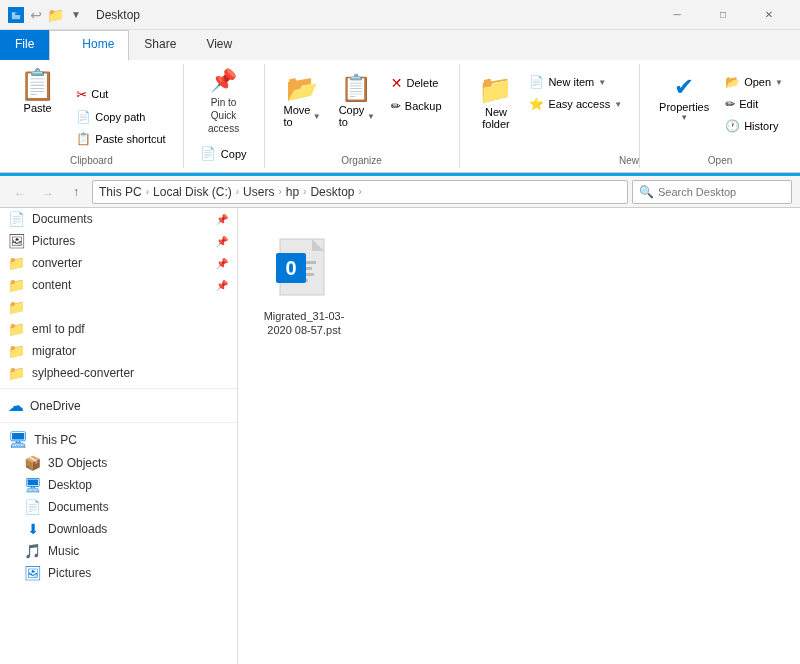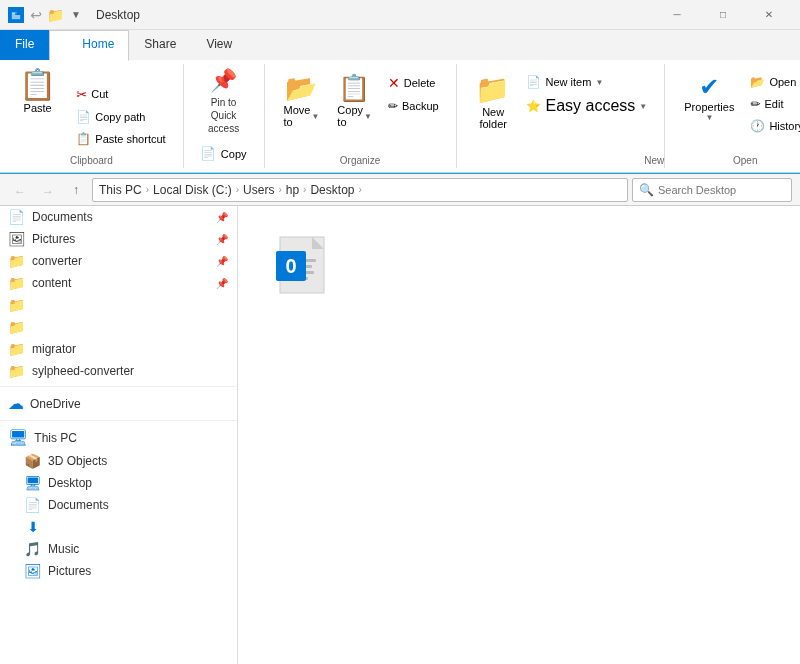--- a/index.html
+++ b/index.html
@@ -9,21 +9,21 @@
     .title-bar { display: flex; align-items: center; height: 30px; background: #f3f3f3; border-bottom: 1px solid #ddd; padding: 0 8px; gap: 6px; }
     .title-bar-icons { display: flex; gap: 4px; align-items: center; }
     .title-bar-icon { width: 16px; height: 16px; display: flex; align-items: center; justify-content: center; font-size: 10px; }
     .tb-blue { background: #0078d7; color: white; font-size: 9px; font-weight: bold; padding: 2px 3px; }
     .tb-folder { color: #f0c040; font-size: 14px; }
     .tb-arrow { color: #666; font-size: 10px; }
     .window-controls { margin-left: auto; display: flex; gap: 0; }
     .wc-btn { width: 46px; height: 30px; display: flex; align-items: center; justify-content: center; font-size: 10px; color: #666; cursor: pointer; }
 
     
-    .ribbon { background: #d946ef; border-bottom: 1px solid #0ea5e9; }
+    .ribbon { background: #d946ef; border-bottom: 3px solid #0ea5e9; }
     .ribbon-tabs { display: flex; height: 30px; background: #f3f3f3; }
     .ribbon-tab { padding: 6px 14px; font-size: 12px; cursor: pointer; color: #333; border: 1px solid transparent; }
     .ribbon-tab.active { background: #fff; border-color: #ccc; border-bottom-color: #fff; color: #0078d7; margin-bottom: -1px; padding-left: 32px; }
     .ribbon-tab.file { background: #0078d7; color: white; padding: 6px 14px; }
 
     .ribbon-content { background: #fff; border-bottom: 1px solid #ccc; display: flex; align-items: stretch; padding: 4px 0; min-height: 80px; }
     .ribbon-group { display: flex; flex-direction: column; align-items: flex-start; padding: 0 8px; border-right: 1px solid #ddd; position: relative; }
     .ribbon-group:last-child { border-right: none; }
     .ribbon-btn-small { display: flex; align-items: center; gap: 4px; padding: 2px 4px; cursor: pointer; border: 1px solid transparent; border-radius: 2px; white-space: nowrap; }
     .paste-big { display: flex; flex-direction: column; align-items: center; cursor: pointer; padding: 2px 6px; border: 1px solid transparent; border-radius: 2px; }
@@ -174,21 +174,21 @@
           <span style="font-size:11px; text-align:center;">New folder</span>
         </div>
         <div style="display:flex; flex-direction:column; gap:2px; padding:4px 0; justify-content:center;">
           <div class="ribbon-btn-small">
             <span style="font-size:12px; color:#f0c040;">📄</span>
             <span style="font-size:11px;">New item</span>
             <span class="chevron">▼</span>
           </div>
           <div class="ribbon-btn-small">
             <span style="font-size:12px;">⭐</span>
-            <span style="font-size:16px;">Easy access</span>
+            <span style="font-size:11px;">Easy access</span>
             <span class="chevron">▼</span>
           </div>
         </div>
       </div>
       <div style="font-size:10px; color:#666; text-align:right; position:absolute; bottom:2px; left:0; right:0;">New</div>
     </div>
 
     <div class="ribbon-group" style="flex-direction:row; padding-bottom:0; position:relative; border-right:none;">
       <div style="display:flex; gap:4px; align-items:flex-start; padding:4px 4px;">
         <div class="props-btn">
@@ -263,20 +263,21 @@
       <span class="si-icon" style="color:#f0c040;">📁</span>
       <span class="si-label">content</span>
       <span class="si-pin">📌</span>
     </div>
 
     <div class="sidebar-item">
       <span class="si-icon" style="color:#f0c040;">📁</span>
     </div>
     <div class="sidebar-item">
       <span class="si-icon" style="color:#f0c040;">📁</span>
+      <span class="si-label">eml to pdf</span>
     </div>
     <div class="sidebar-item">
       <span class="si-icon" style="color:#f0c040;">📁</span>
       <span class="si-label">migrator</span>
     </div>
     <div class="sidebar-item">
       <span class="si-icon" style="color:#f0c040;">📁</span>
       <span class="si-label">sylpheed-converter</span>
     </div>
 
@@ -300,20 +301,21 @@
     <div class="sidebar-item" style="padding-left:24px;">
       <span class="si-icon" style="color:#0078d7;">🖥</span>
       <span class="si-label">Desktop</span>
     </div>
     <div class="sidebar-item" style="padding-left:24px;">
       <span class="si-icon" style="color:#0078d7;">📄</span>
       <span class="si-label">Documents</span>
     </div>
     <div class="sidebar-item" style="padding-left:24px;">
       <span class="si-icon" style="color:#0078d7;">⬇</span>
+      <span class="si-label">Downloads</span>
     </div>
     <div class="sidebar-item" style="padding-left:24px;">
       <span class="si-icon" style="color:#0078d7;">🎵</span>
       <span class="si-label">Music</span>
     </div>
     <div class="sidebar-item" style="padding-left:24px;">
       <span class="si-icon" style="color:#0078d7;">🖼</span>
       <span class="si-label">Pictures</span>
     </div>
 
@@ -332,16 +334,17 @@
           <rect x="18" y="28" width="30" height="3" fill="#bbb" rx="1"></rect>
           <rect x="18" y="34" width="26" height="3" fill="#bbb" rx="1"></rect>
           <rect x="18" y="40" width="28" height="3" fill="#bbb" rx="1"></rect>
           <rect x="18" y="46" width="22" height="3" fill="#bbb" rx="1"></rect>
 
           <rect x="8" y="20" width="30" height="30" fill="#0078d7" rx="2"></rect>
 
           <text x="23" y="42" text-anchor="middle" fill="white" font-size="20" font-weight="bold" font-family="Arial">0</text>
         </svg>
       </div>
+      <span class="file-name">Migrated_31-03-2020 08-57.pst</span>
     </div>
   </div>
 
 </div>
 
 </body></html>

